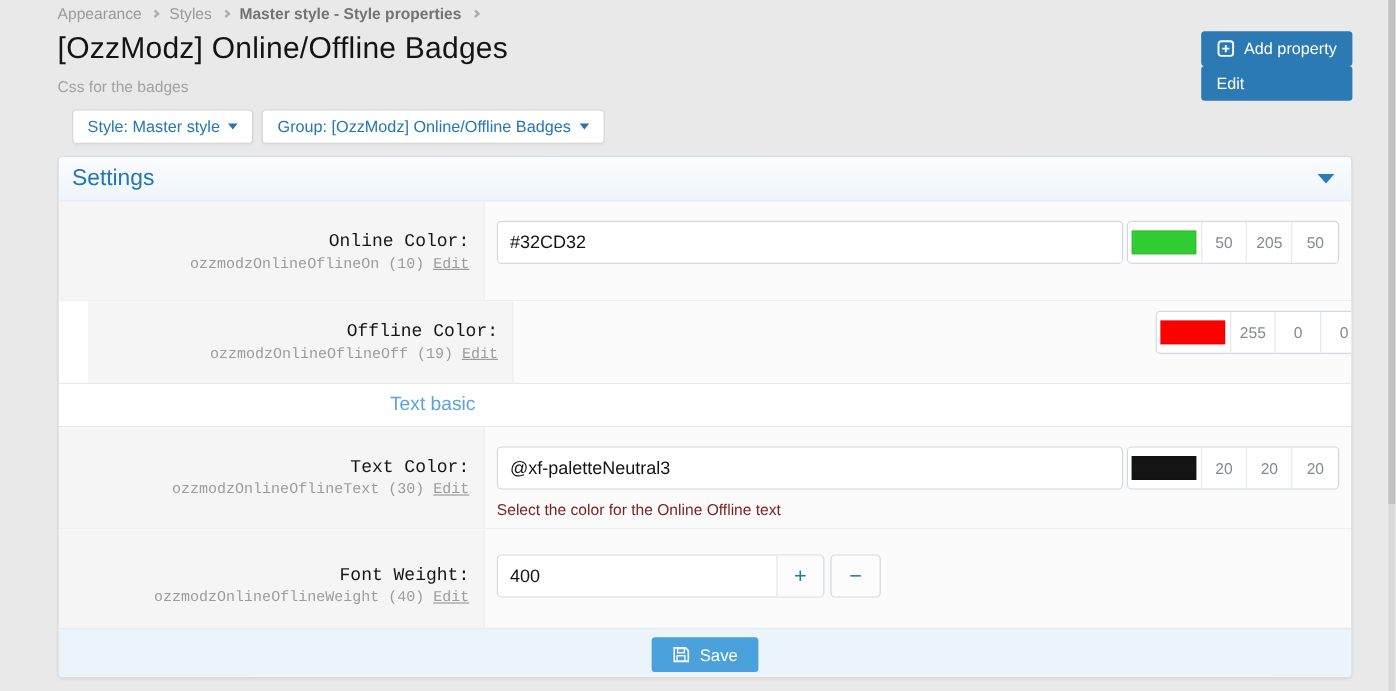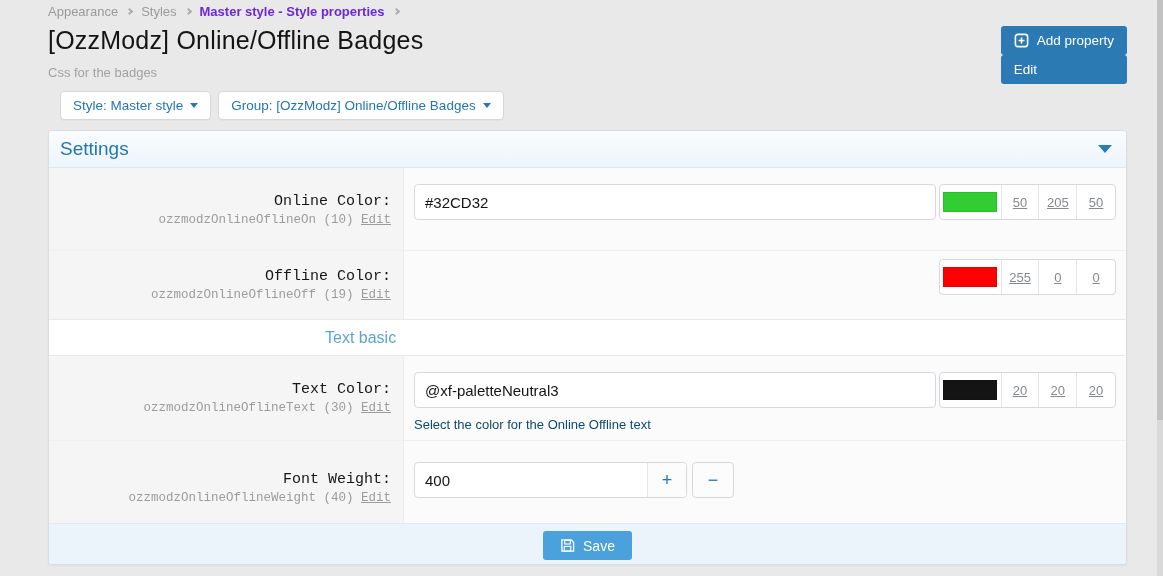--- a/index.html
+++ b/index.html
@@ -9,21 +9,21 @@
     background: #e9e9e9;
     font-family: "Liberation Sans", sans-serif;
     overflow: hidden;
     color: #161616;
   }
   .content { position:absolute; left:48px; top:0; width:1079px; height:576px; }
 
   
   .breadcrumb { position:absolute; top:4px; left:0; font-size:13px; color:#9a9a9a; display:flex; align-items:center; }
   .crumb { cursor:pointer; }
-  .crumb.bold { font-weight:bold; color:#6d28d9; }
+  .crumb.bold { font-weight:bold; color:#737373; }
   .chev { display:inline-block; width:5px; height:5px; border-top:2px solid #adadad; border-right:2px solid #adadad; transform:rotate(45deg); margin:0 9px; }
 
   
   .page-title { position:absolute; top:26px; left:0; font-size:25px; font-weight:400; color:#141414; letter-spacing:0.2px; }
   .page-desc { position:absolute; top:65px; left:0; font-size:13px; color:#a2a2a2; }
 
   
   .header-actions { position:absolute; top:26px; right:0; display:flex; gap:0;flex-direction:column; }
   .btn-blue {
     display:inline-flex; align-items:center; gap:8px; height:29px; padding:0 13px;
@@ -68,29 +68,29 @@
     width:522px; height:36px; background:#fff; border:1px solid #d3d9de; border-radius:4px;
     font-size:15px; color:#141414; padding:0 10px; font-family:"Liberation Sans", sans-serif; outline:none;
   }
 
   .color-widget {
     margin-left:auto; width:177px; height:36px; display:flex; align-items:stretch;
     background:#fff; border:1px solid #d3d9de; border-radius:4px; overflow:hidden; cursor:pointer;
   }
   .swatch-cell { width:62px; display:flex; align-items:center; justify-content:center; border-right:1px solid #e4e8eb; }
   .swatch { width:54px; height:20px; border:1px solid rgba(0,0,0,0.08); }
-  .rgb-cell { width:38px; display:flex; align-items:center; justify-content:center; font-size:13px; color:#84898d; border-right:1px solid #e4e8eb;text-decoration:underline; }
+  .rgb-cell { width:38px; display:flex; align-items:center; justify-content:center; font-size:13px; color:#84898d; border-right:1px solid #e4e8eb; }
   .rgb-cell:last-child { border-right:none; }
 
   .row-divider-b { border-bottom:1px solid #f0f0f0; }
 
   .subheader-row { height:37px; background:#fff; border-top:1px solid #e9e9e9; border-bottom:1px solid #e9e9e9; }
   .subheader-text { display:inline-block; margin-left:276px; line-height:35px; font-size:16px; color:#5ba4d7; }
 
-  .explain { margin-top:9px; font-size:13px; color:#0c4a6e; }
+  .explain { margin-top:9px; font-size:13px; color:#7f1d1d; }
 
   .num-group { display:flex; width:273px; height:36px; background:#fff; border:1px solid #d3d9de; border-radius:4px; overflow:hidden; }
   .num-input { flex:1; border:none; outline:none; font-size:15px; color:#141414; padding:0 10px; background:transparent; font-family:"Liberation Sans", sans-serif; }
   .step-plus { width:39px; border:none; border-left:1px solid #e2e6e9; background:#fcfcfd; color:#2577b1; font-size:18px; cursor:pointer; display:flex; align-items:center; justify-content:center; }
   .step-minus {
     width:42px; height:36px; margin-left:5px; background:#fcfcfd; border:1px solid #d3d9de; border-radius:4px;
     color:#2577b1; font-size:18px; cursor:pointer; display:flex; align-items:center; justify-content:center;
   }
 
   .panel-footer { height:43px; background:#ecf4fb; border-top:1px solid #dfeaf4; display:flex; justify-content:center; padding-top:7px; }
@@ -169,21 +169,21 @@
               <div class="swatch" style="background-color: rgb(50, 205, 50);"></div>
             </div>
             <div class="rgb-cell">50</div>
             <div class="rgb-cell">205</div>
             <div class="rgb-cell">50</div>
           </div>
         </div>
       </div>
     </div>
 
-    <div class="prop-row" style="height:68px;">
+    <div class="prop-row" style="height:68px;margin-left:24px;">
       <div class="prop-label" style="padding-top:17px;">
         <div class="lbl">Offline Color:</div>
         <div class="meta">
           <span>ozzmodzOnlineOflineOff (19)</span>
           <a>Edit</a>
         </div>
       </div>
       <div class="prop-content" style="padding-top:8px;">
         <div class="ctl-line">
           <div class="color-widget">

